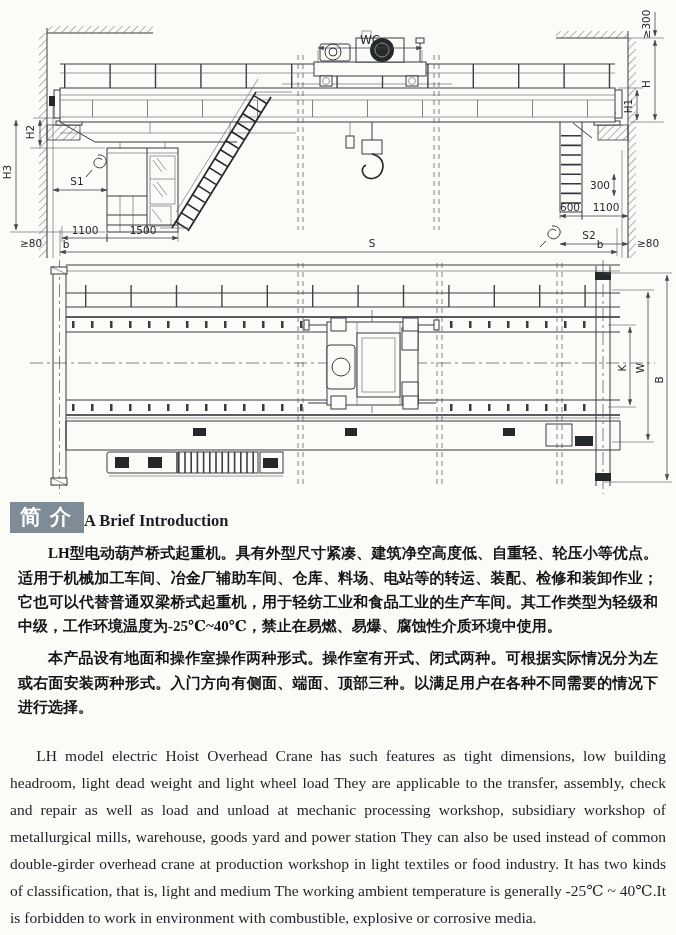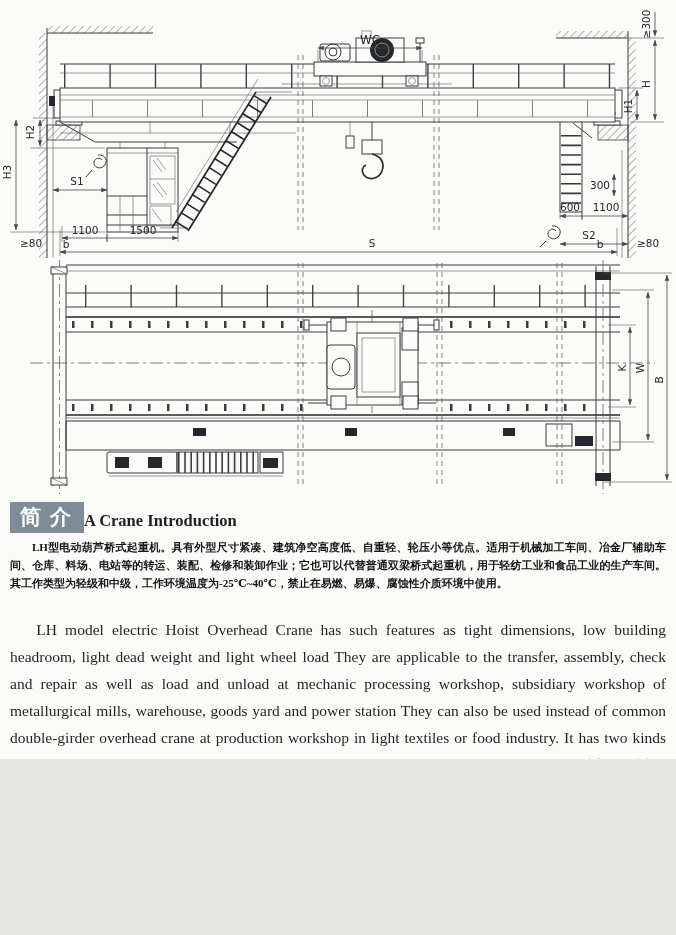--- a/index.html
+++ b/index.html
@@ -1,16 +1,16 @@
 <!DOCTYPE html>
 <html><head>
 <meta charset="utf-8">
 <style>
   html,body{margin:0;padding:0;background:#e8e8e6;}
-  .sheet{position:relative;width:676px;height:759px;background:#fbfbf8;overflow:hidden;
+  .sheet{position:relative;width:676px;height:935px;background:#fbfbf8;overflow:hidden;
          font-family:"Liberation Serif","DejaVu Serif",serif;color:#1d2022;}
   .drawing{position:relative;width:676px;height:500px;}
   svg{display:block}
   
   .ln  {stroke:#383d41;fill:none;stroke-width:1}
   .thk {stroke:#24282b;fill:none;stroke-width:1.7}
   .thin{stroke:#585e62;fill:none;stroke-width:.6}
   .dim {stroke:#44494e;fill:none;stroke-width:.8}
   .ext {stroke:#565c61;fill:none;stroke-width:.6}
   .dsh {stroke:#4a5054;fill:none;stroke-width:.7;stroke-dasharray:5 4}
@@ -25,21 +25,21 @@
   .wfill{fill:#fbfbf8}
   .dark {fill:#26292c;stroke:none}
   .lbl{font-family:"DejaVu Sans","Liberation Sans",sans-serif;font-size:10.5px;fill:#24282c;text-anchor:middle}
   .lblb{font-family:"DejaVu Sans","Liberation Sans",sans-serif;font-size:12px;fill:#24282c;text-anchor:middle}
   
   .intro{padding:2px 10px 0 10px;}
   .intro-header{display:flex;align-items:flex-end;margin:0 0 6px 0;}
   .badge{display:inline-block;background:#7d8c96;color:#fff;font-weight:bold;
          font-size:21px;line-height:1.25;padding:2px 4px 3px 10px;letter-spacing:9px;}
   .title{font-weight:bold;font-size:16.5px;padding-bottom:2px;}
-  p.cn{margin:0;font-weight:bold;font-size:11px;line-height:1.62;text-align:justify;
+  p.cn{margin:8px;font-weight:bold;font-size:15px;line-height:1.62;text-align:justify;
        text-indent:2em;color:#131517;}
   p.en{margin:0;font-size:15.5px;line-height:1.74;text-align:justify;text-indent:1.7em;color:#1d2124;}
   p.en.first{margin-top:24px;}
 </style>
 </head>
 <body>
 
 <div class="sheet">
 
   <div class="drawing">
@@ -364,20 +364,21 @@
         <line class="ext" x1="604" y1="224" x2="672" y2="224"></line>
         <line class="dim" x1="667" y1="17" x2="667" y2="222" marker-start="url(#ar)" marker-end="url(#ar)"></line>
         <text class="lbl" x="663" y="122" transform="rotate(-90 663 122)">B</text>
       </g>
     </svg>
   </div>
 
   <div class="intro">
     <div class="intro-header">
       <span class="badge">简介</span>
-      <span class="title">A Crane Introduction</span>
+      <span class="title">A Brief Introduction</span>
     </div>
     <p class="cn">LH型电动葫芦桥式起重机。具有外型尺寸紧凑、建筑净空高度低、自重轻、轮压小等优点。适用于机械加工车间、冶金厂辅助车间、仓库、料场、电站等的转运、装配、检修和装卸作业；它也可以代替普通双梁桥式起重机，用于轻纺工业和食品工业的生产车间。其工作类型为轻级和中级，工作环境温度为-25℃~40℃，禁止在易燃、易爆、腐蚀性介质环境中使用。</p>
+    <p class="cn">本产品设有地面和操作室操作两种形式。操作室有开式、闭式两种。可根据实际情况分为左或右面安装两种形式。入门方向有侧面、端面、顶部三种。以满足用户在各种不同需要的情况下进行选择。</p>
     <p class="en first">LH model electric Hoist Overhead Crane has such features as tight dimensions, low building headroom, light dead weight and light wheel load They are applicable to the transfer, assembly, check and repair as well as load and unload at mechanic processing workshop, subsidiary workshop of metallurgical mills, warehouse, goods yard and power station They can also be used instead of common double-girder overhead crane at production workshop in light textiles or food industry. It has two kinds of classification, that is, light and medium The working ambient temperature is generally -25℃ ~ 40℃.It is forbidden to work in environment with combustible, explosive or corrosive media.</p>
 
   </div>
 
 </div>
 
 </body></html>

